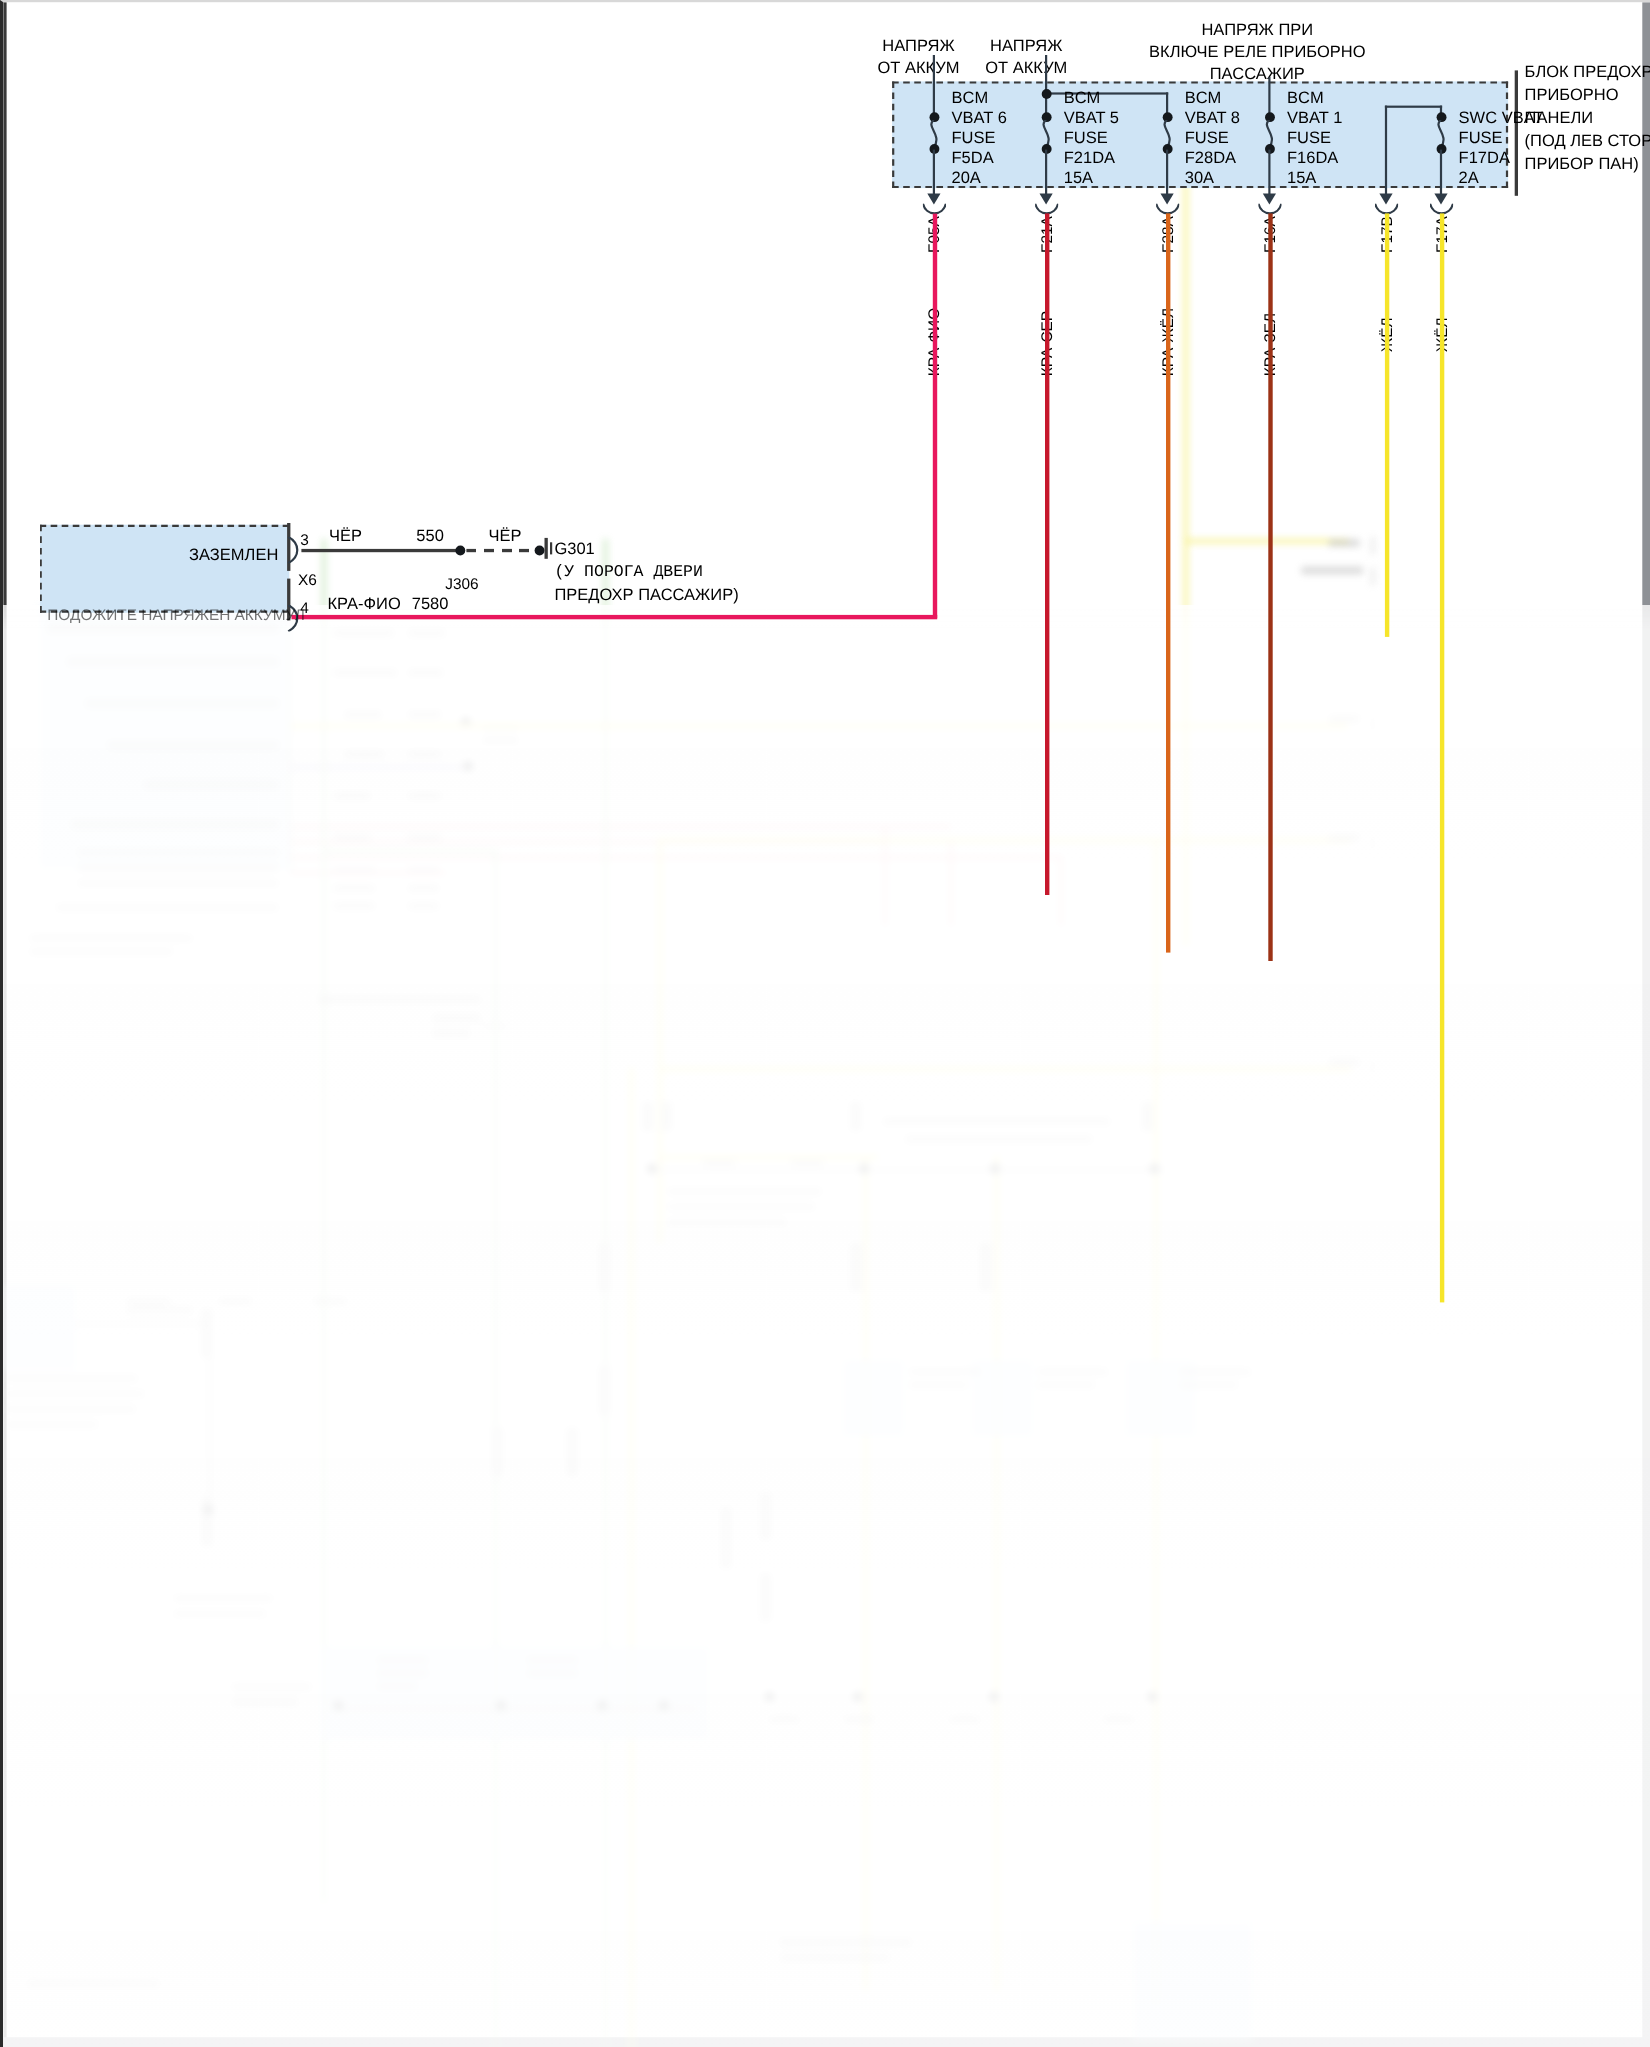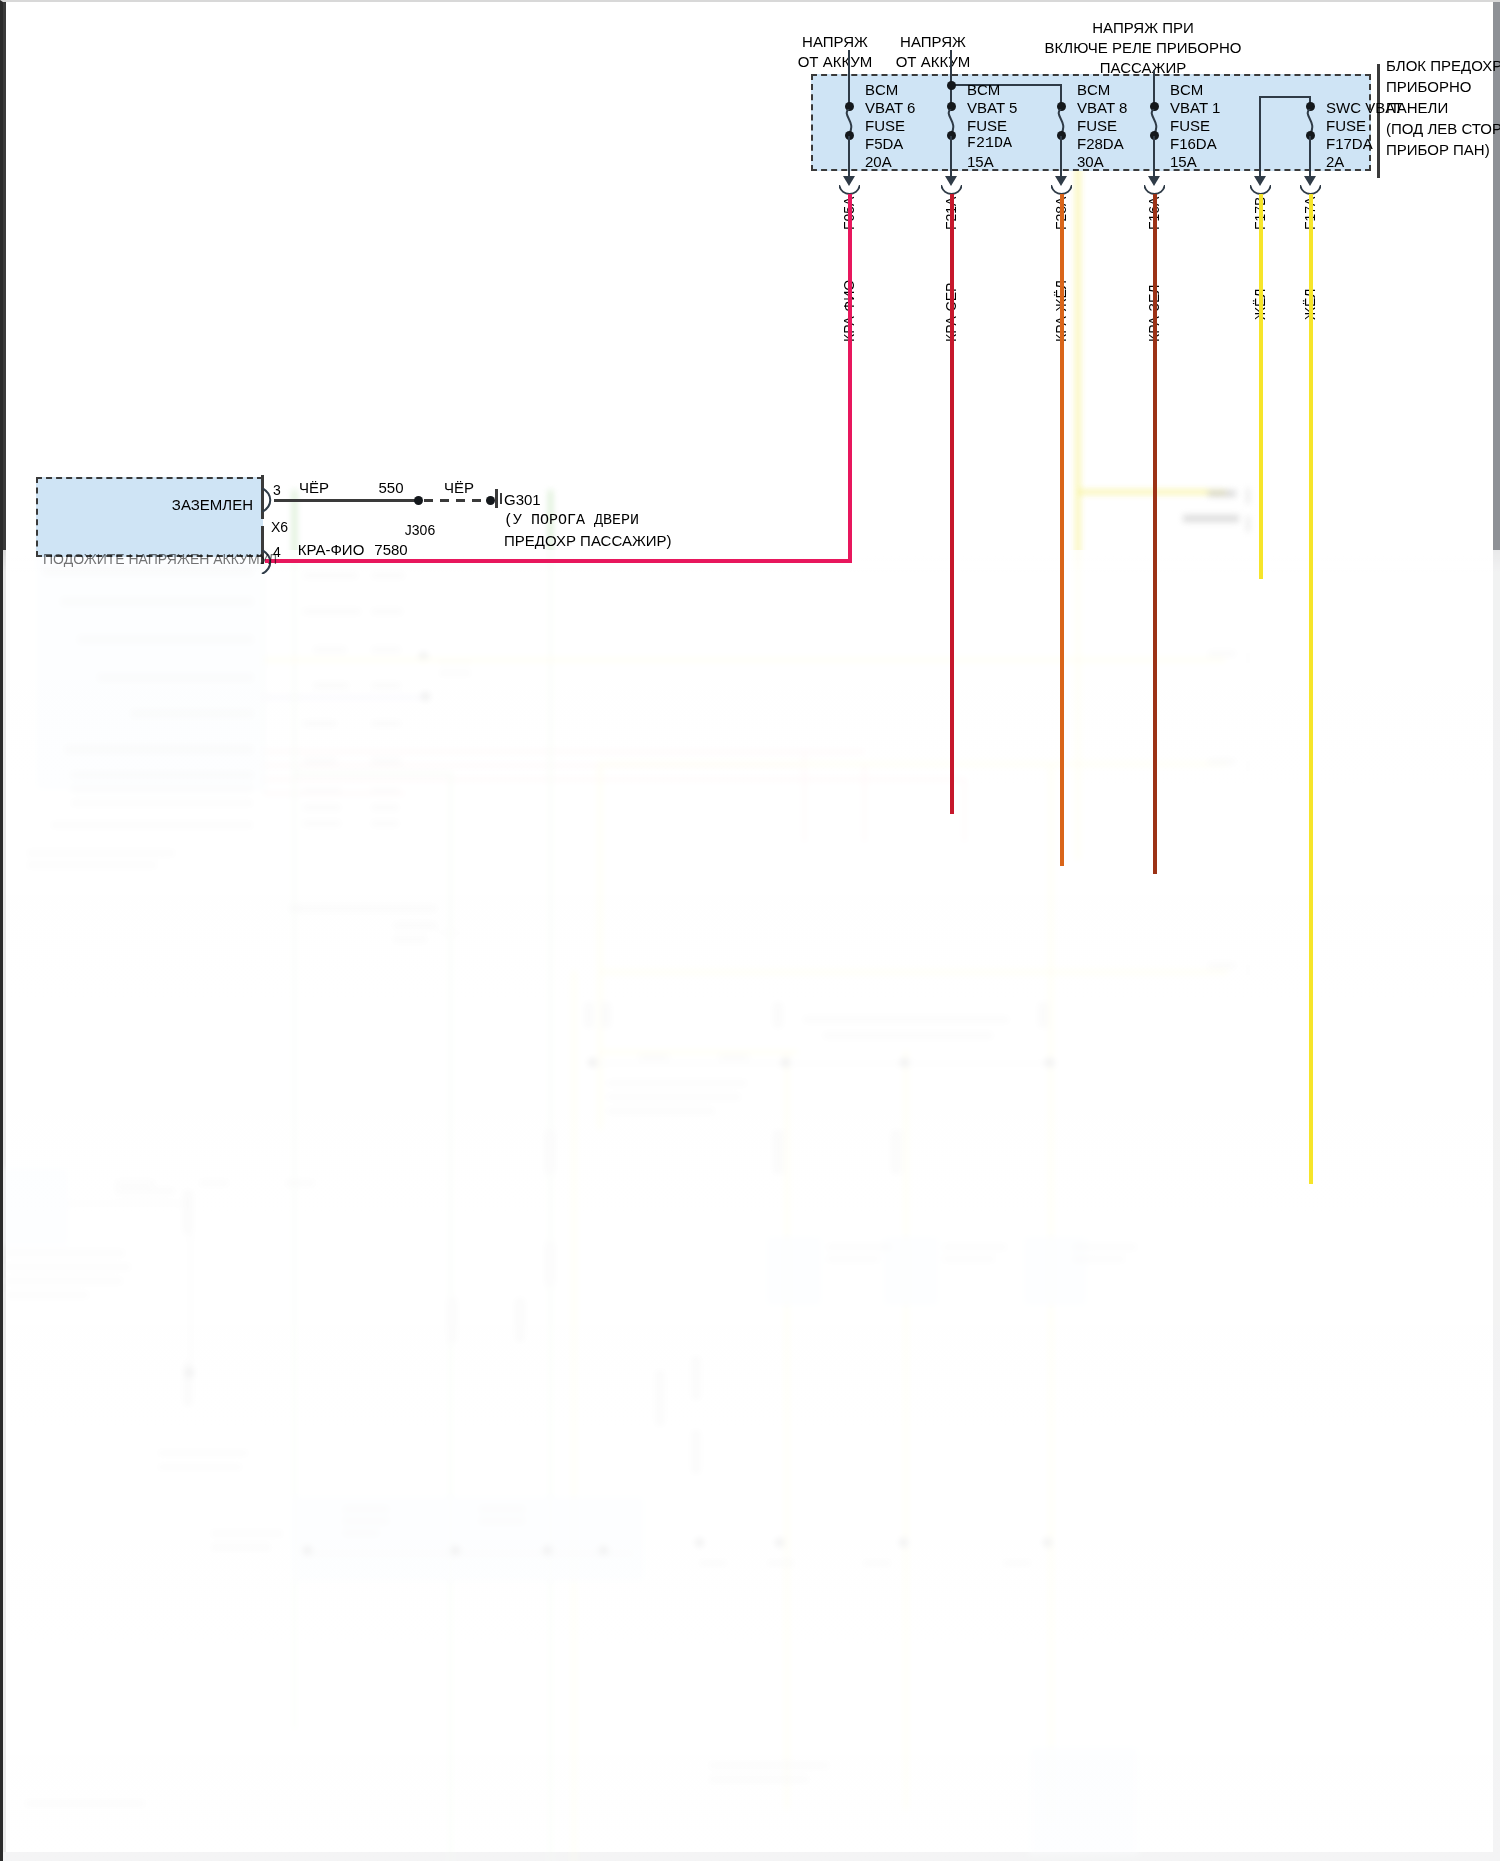--- a/index.html
+++ b/index.html
@@ -284,21 +284,21 @@
   </svg>
   <div class="dot" style="left:944px;top:129px;"></div>
   <div class="vline" style="left:947px;top:134px;height:42px;"></div>
   <div class="arrow" style="left:942px;top:174px;"></div>
   <svg style="position:absolute;left:938px;top:183px;" width="21" height="13">
     <path d="M0 0 C 3 12, 18 12, 21 0" stroke="#2f3b47" stroke-width="2" fill="none"></path>
   </svg>
   <div class="txt" style="left:964px;top:78px;">BCM</div>
   <div class="txt" style="left:964px;top:96px;">VBAT 5</div>
   <div class="txt" style="left:964px;top:114px;">FUSE</div>
-  <div class="txt" style="left:964px;top:132px;font-family:Liberation Mono, monospace;">F21DA</div>
+  <div class="txt" style="left:964px;top:132px;">F21DA</div>
   <div class="txt" style="left:964px;top:150px;">15A</div>
   <div class="vtxt" style="left:940px;top:228px;font-size:14px;">F21A</div>
   <div class="vtxt" style="left:940px;top:340px;font-size:14px;">КРА-СЕР</div>
   <div class="cwire" style="left:947px;top:192px;height:620px;background:#c6182c;"></div>
 
   <div class="vline" style="left:1057px;top:82px;height:22px;"></div>
   <div class="dot" style="left:1054px;top:100px;"></div>
   <svg style="position:absolute;left:1050px;top:107px;" width="16" height="25">
     <path d="M8 0 C 0 6, 16 13, 8 25" stroke="#2f3b47" stroke-width="2" fill="none"></path>
   </svg>

